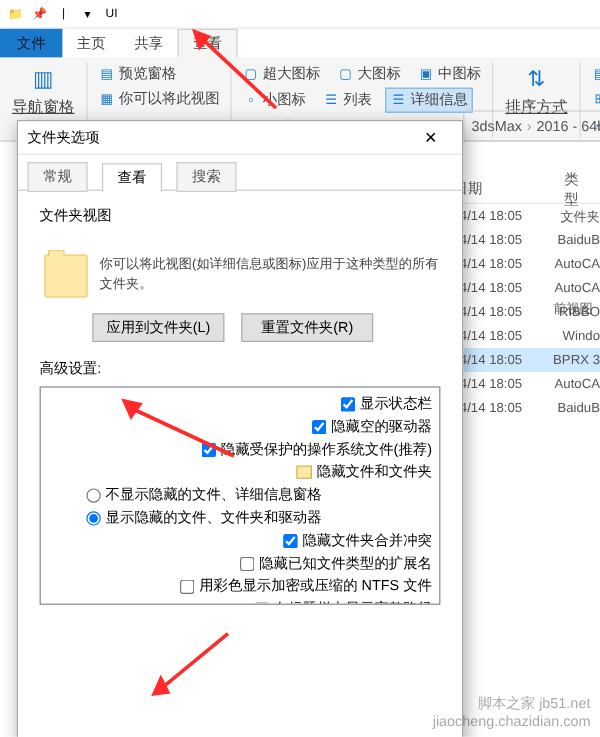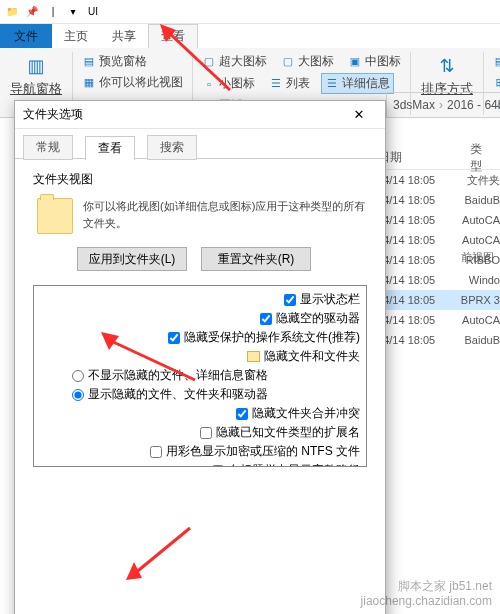--- a/index.html
+++ b/index.html
@@ -34,21 +34,21 @@
   .fdate { width: 100px; padding-left: 4px; white-space: nowrap; font-size: 11px; }
   .ftype { padding-left: 4px; font-size: 11px; white-space: nowrap; }
   
   .modal { position: absolute; left: 14px; top: 100px; width: 372px; height: 528px; background: #fff; border: 1px solid #aaa; box-shadow: 2px 4px 14px rgba(0,0,0,.35); display: flex; flex-direction: column; }
   .modal-title { height: 28px; display: flex; align-items: center; padding: 0 8px; font-size: 12px; justify-content: space-between; border-bottom: 1px solid #e5e5e5; }
   .modal-close { width: 36px; height: 100%; display: flex; align-items: center; justify-content: center; font-size: 13px; }
   .modal-tabs { height: 24px; display: flex; align-items: flex-start; padding: 0 8px; gap: 12px; border-bottom: 1px solid #ccc; margin-top: 6px; }
   .mtab { padding: 3px 12px; border: 1px solid #ccc; border-bottom: none; background: #fff; font-size: 12px; position: relative; top: 1px; }
   .mtab.inactive { background: #f4f4f4; color: #555; top: 0; border-bottom: 1px solid #ccc; }
   .modal-body { flex: 1; padding: 12px 18px 8px; overflow: hidden; }
-  .sect-title { font-size: 12px; margin-bottom: 10px; }
+  .sect-title { font-size: 12px; margin-bottom: 24px; }
   .sect-desc { font-size: 11px; color: #444; margin-bottom: 8px; padding-left: 44px; line-height: 1.5; }
   .folder-row { display: flex; align-items: flex-start; gap: 10px; }
   .folder-ico { width: 36px; height: 36px; background: #ffe9a8; border: 1px solid #e6c45c; border-radius: 2px; position: relative; margin-left: 4px; }
   .folder-ico::before { content:''; position:absolute; top:-5px; left:2px; width:12px; height:5px; background:#ffe9a8; border:1px solid #e6c45c; border-bottom:none; border-radius:2px 2px 0 0;}
   .btn-row { display: flex; gap: 14px; margin: 8px 0 14px 44px; }
   .winbtn { min-width: 110px; height: 24px; background: #e1e1e1; border: 1px solid #adadad; font-size: 12px; display: flex; align-items: center; justify-content: center; padding: 0 6px; }
   .adv-title { font-size: 12px; margin: 4px 0 6px; }
   .tree { border: 1px solid #828790; height: 182px; overflow: hidden; padding: 4px 6px; background: #fff; }
   .titem { display: flex; align-items: center; gap: 4px; font-size: 12px; padding: 1px 0; white-space: nowrap; }
   .ind1 { padding-left: 14px; justify-content: flex-end; }
@@ -231,20 +231,21 @@
       <div class="folder-ico"></div>
       <div style="flex:1">
         <div class="sect-desc" style="padding-left:0">你可以将此视图(如详细信息或图标)应用于这种类型的所有文件夹。</div>
       </div>
     </div>
     <div class="btn-row">
       <div class="winbtn">应用到文件夹(L)</div>
       <div class="winbtn">重置文件夹(R)</div>
     </div>
 
+    <div class="adv-title">高级设置:</div>
     <div class="tree">
       <div class="titem ind1">
           <input type="checkbox" checked="" style="">
           <span>显示状态栏</span>
         </div>
       <div class="titem ind1">
           <input type="checkbox" checked="" style="">
           <span>隐藏空的驱动器</span>
         </div>
       <div class="titem ind1">

